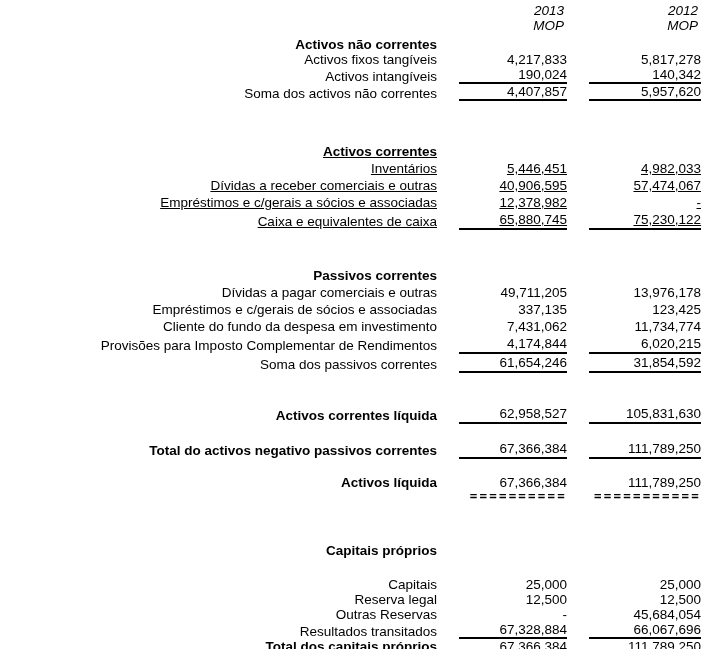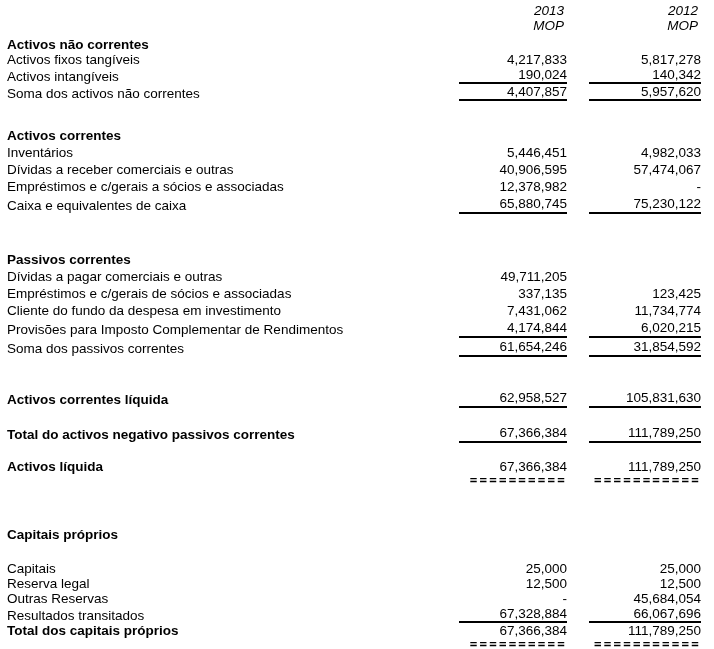--- a/index.html
+++ b/index.html
@@ -10,28 +10,28 @@
     font-size:13.5px;
   }
   .sheet{padding:3px 13px 0 7px;}
   .row{
     display:grid;
     grid-template-columns:1fr 108px 112px;
     column-gap:22px;
     align-items:end;
     line-height:15px;min-height:15px;
   }
-  .lbl{white-space:nowrap;}
+  .lbl{white-space:nowrap;text-align:right;}
   .num{text-align:right;white-space:nowrap;}
   .bold{font-weight:bold;}
   .u{border-bottom:2px solid #000;}
   .hdr .num{padding-right:3px;font-style:italic;}
 
   .sec-a{margin-top:4px;}
-  .sec-b{margin-top:26px;}
+  .sec-b{margin-top:42px;text-decoration:underline;}
   .sec-c{margin-top:37px;}
   .sec-b .row,.sec-c .row{line-height:17px;min-height:17px;}
   .row-acl{margin-top:32px;line-height:17px;min-height:17px;}
   .row-tneg{margin-top:16px;line-height:17px;min-height:17px;}
   .row-al{margin-top:16px;}
   .row-cap-h{margin-top:42px;}
   .sec-cap{margin-top:19px;}
   .row-tcap{}
 
   .rule-row{line-height:11px;min-height:11px;align-items:start;}
@@ -104,20 +104,21 @@
     </div>
   </div>
 
   <div class="sec-c">
     <div class="row">
       <span class="lbl bold">Passivos correntes</span>
     </div>
     <div class="row">
       <span class="lbl">Dívidas a pagar comerciais e outras</span>
       <span class="num">49,711,205</span>
+      <span class="num">13,976,178</span>
     </div>
     <div class="row">
       <span class="lbl">Empréstimos e c/gerais de sócios e associadas</span>
       <span class="num">337,135</span>
       <span class="num">123,425</span>
     </div>
     <div class="row">
       <span class="lbl">Cliente do fundo da despesa em investimento</span>
       <span class="num">7,431,062</span>
       <span class="num">11,734,774</span>

